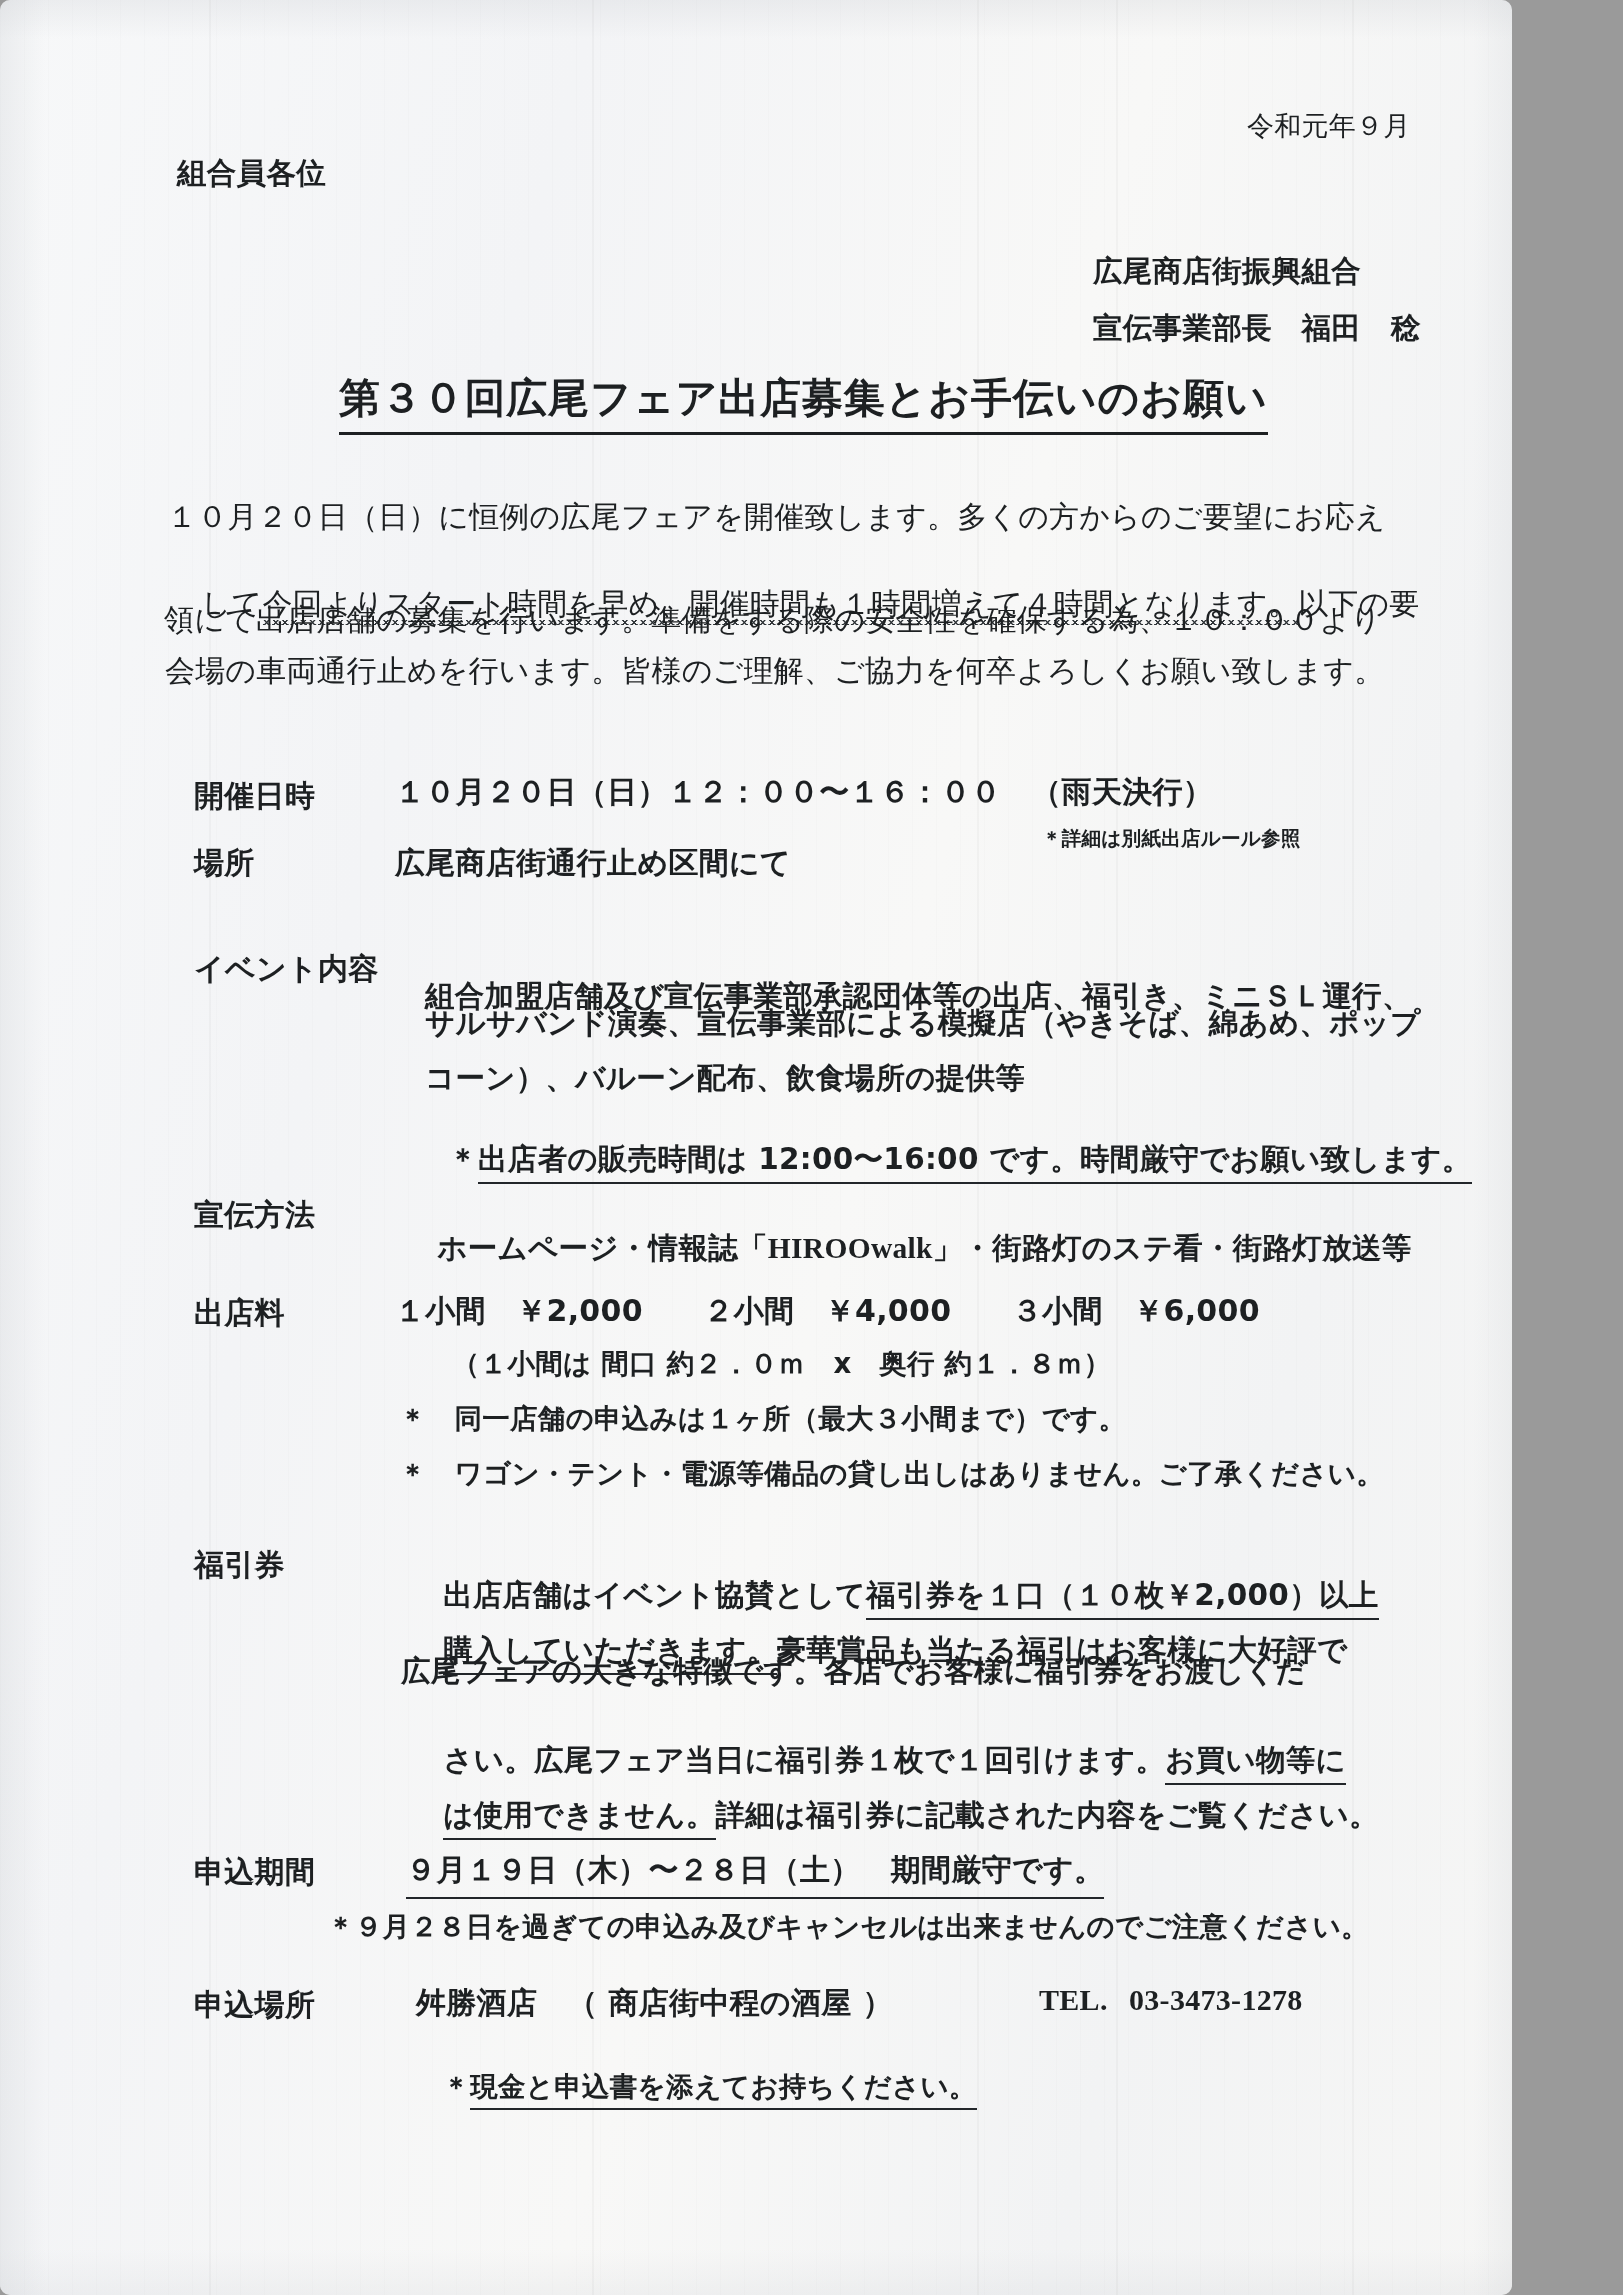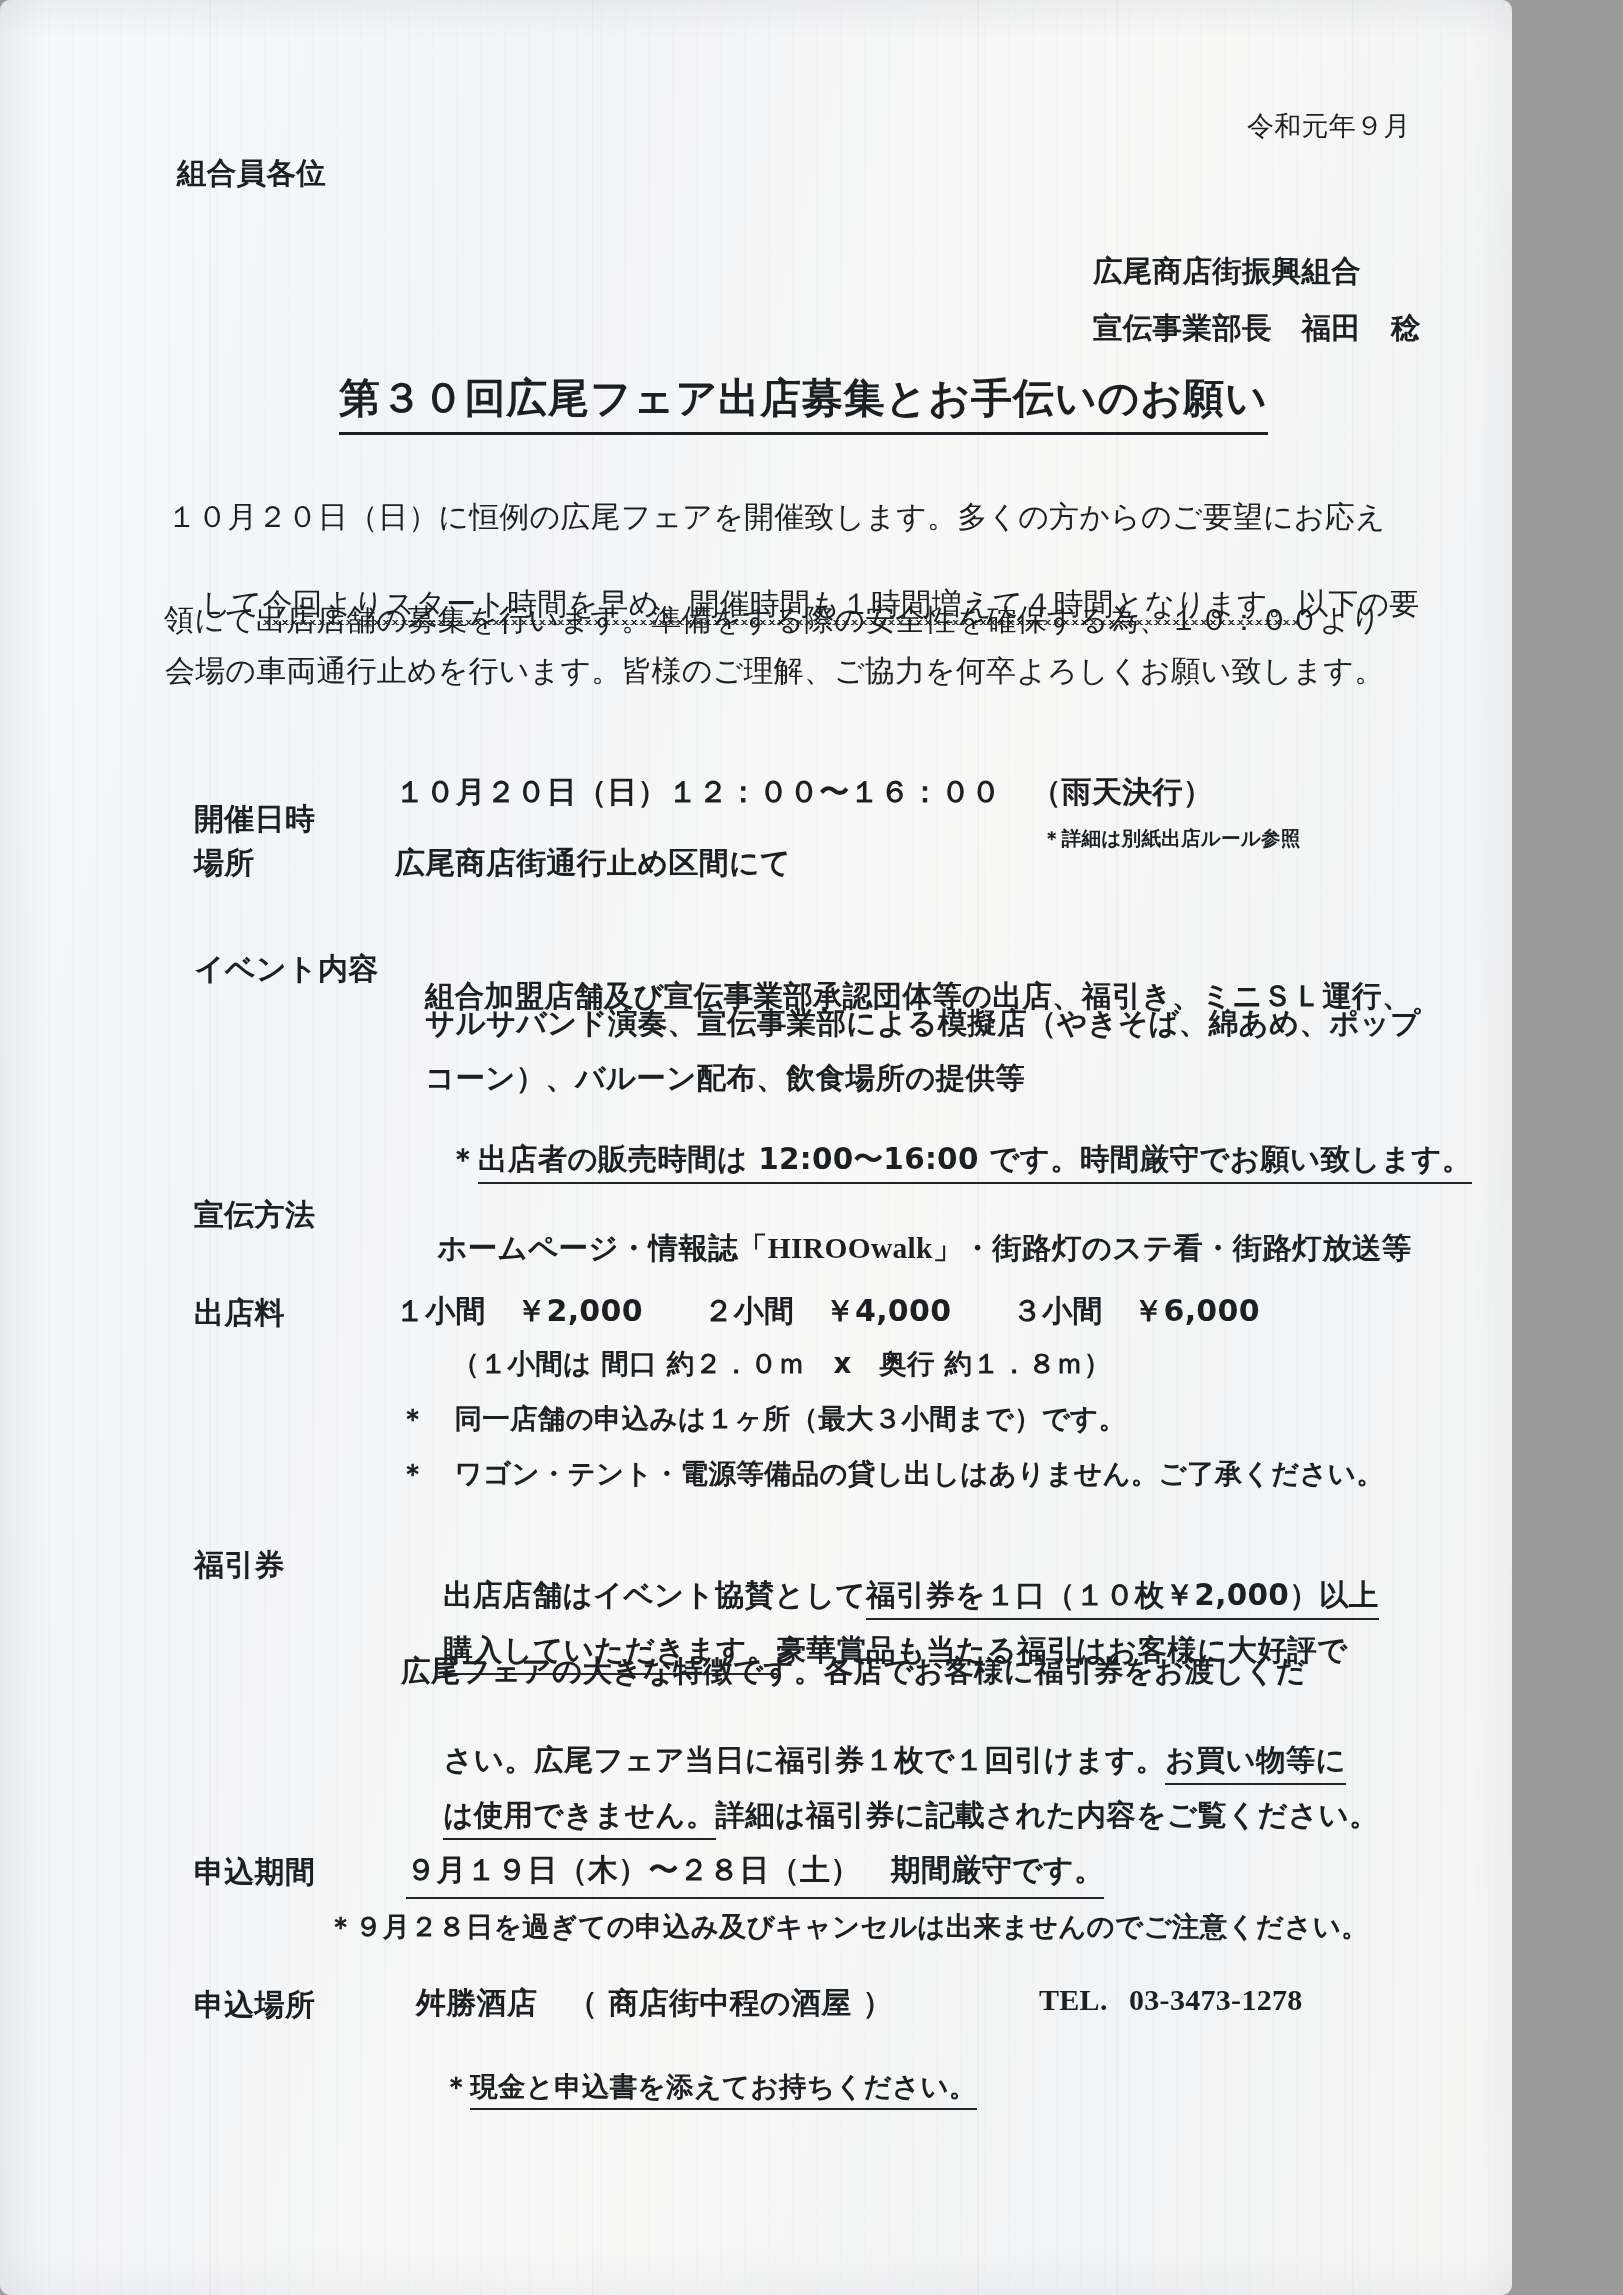--- a/index.html
+++ b/index.html
@@ -92,21 +92,21 @@
   <div class="t jp-m body-line" style="left:167px;top:497px;">１０月２０日（日）に恒例の広尾フェアを開催致します。多くの方からのご要望にお応え</div>
 
   <div class="t jp-m body-line" style="left:162px;top:549px;">
     <span>して</span><span class="u-wave">今回よりスタート時間を早め、開催時間も１時間増えて４時間となります。</span><span>以下の要</span>
   </div>
 
   <div class="t jp-m body-line" style="left:164px;top:600px;">領にて出店店舗の募集を行います。準備をする際の安全性を確保する為、１０：００より</div>
 
   <div class="t jp-m body-line" style="left:165px;top:651px;">会場の車両通行止めを行います。皆様のご理解、ご協力を何卒よろしくお願い致します。</div>
 
-  <div class="t jp-g label" style="left:194px;top:776px;margin-top:23px;">開催日時</div>
+  <div class="t jp-g label" style="left:194px;top:776px;">開催日時</div>
   <div class="t jp-g val-g" style="left:395px;top:772px;">１０月２０日（日）１２：００〜１６：００　（雨天決行）</div>
   <div class="t small-note" style="left:1042px;top:825px;">＊詳細は別紙出店ルール参照</div>
 
   <div class="t jp-g label" style="left:194px;top:843px;">場所</div>
   <div class="t jp-g val-g" style="left:395px;top:843px;">広尾商店街通行止め区間にて</div>
 
   <div class="t jp-g label" style="left:194px;top:949px;">イベント内容</div>
   <div class="t jp-g sec-line" style="left:425px;top:949px;margin-top:28px;">組合加盟店舗及び宣伝事業部承認団体等の出店、福引き、ミニＳＬ運行、</div>
   <div class="t jp-g sec-line" style="left:425px;top:1004px;">サルサバンド演奏、宣伝事業部による模擬店（やきそば、綿あめ、ポップ</div>
   <div class="t jp-g sec-line" style="left:425px;top:1059px;">コーン）、バルーン配布、飲食場所の提供等</div>

